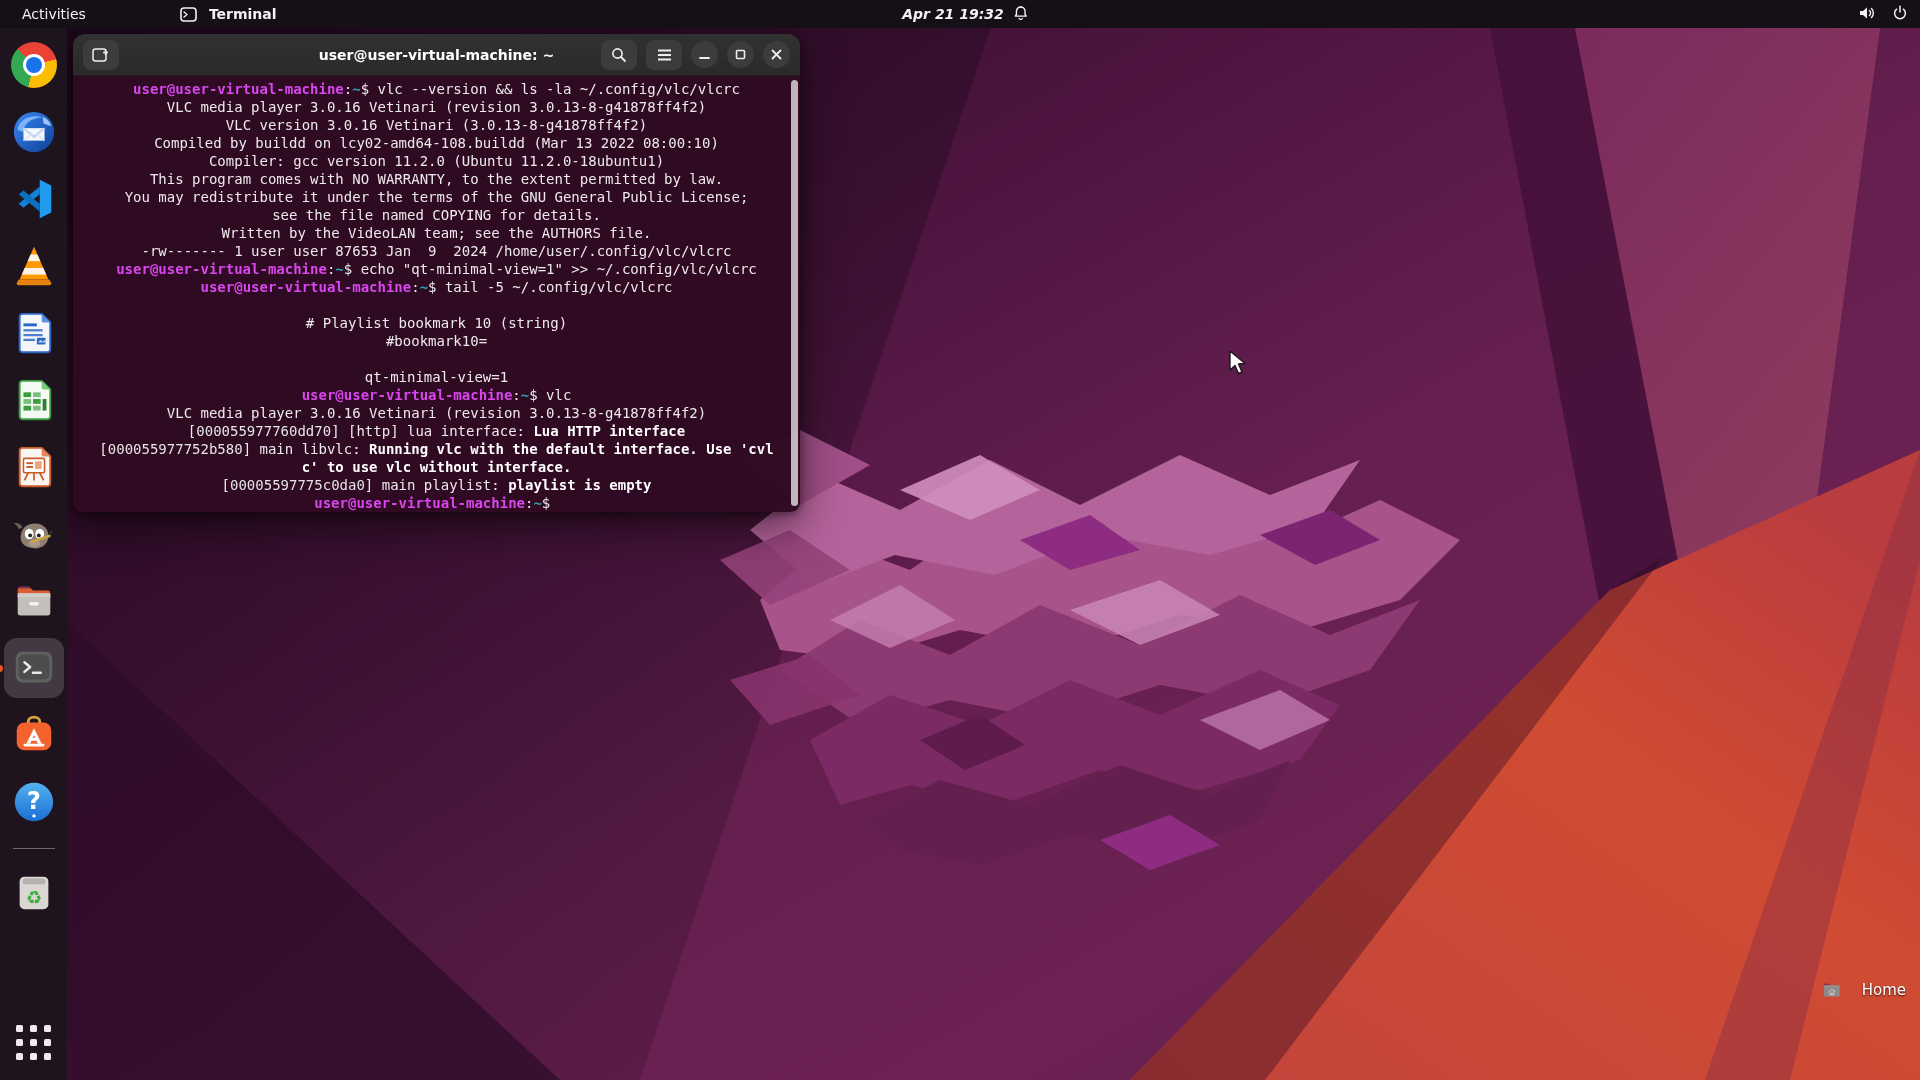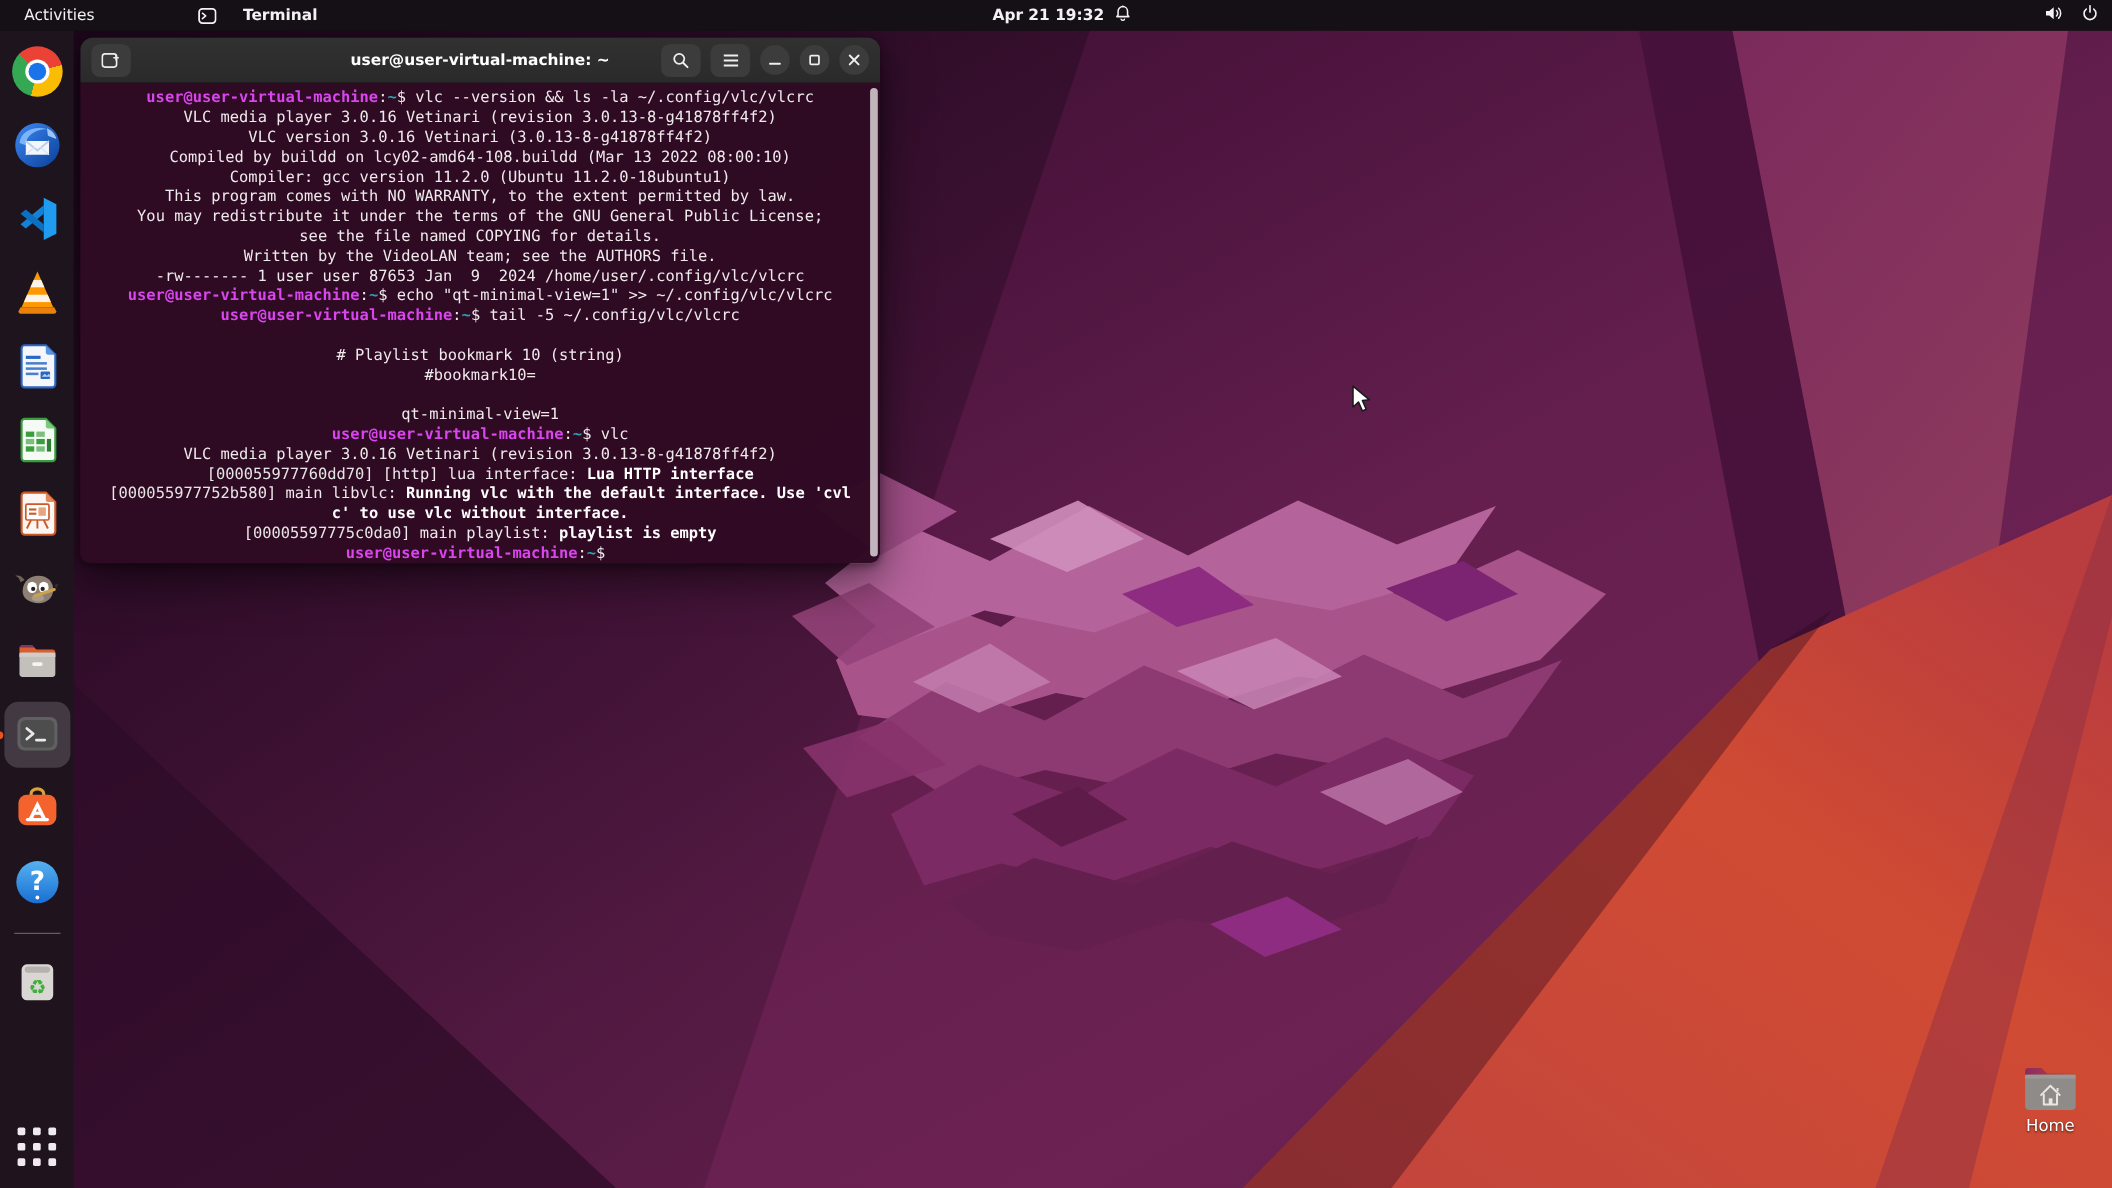--- a/index.html
+++ b/index.html
@@ -6,24 +6,24 @@
   html,body { width:1920px; height:1080px; overflow:hidden; background:#000; font-family:"DejaVu Sans","Liberation Sans",sans-serif; }
   #stage { position:relative; width:1920px; height:1080px; overflow:hidden; }
 
   
   #wallpaper { position:absolute; inset:0; }
 
   
   #topbar { position:absolute; left:0; top:0; width:1920px; height:28px; background:#151015;
             display:flex; align-items:center; color:#f3f1f3; font-size:14px; z-index:50; }
   .tb-activities { padding:14px 22px; height:100%; display:flex; align-items:center; cursor:pointer; }
-  .tb-app { display:flex; align-items:center; gap:24px; font-weight:bold; margin-left:72px; }
+  .tb-app { display:flex; align-items:center; gap:12px; font-weight:bold; margin-left:72px; }
   .tb-app svg { display:block; }
   .tb-clock { position:absolute; left:50%; top:0; height:100%; transform:translateX(-46%);
-              display:flex; align-items:center; gap:9px; font-weight:bold; }
+              display:flex; align-items:center; gap:9px; font-weight:bold;font-style:italic; }
   .tb-right { position:absolute; right:12px; top:0; height:100%; display:flex; align-items:center; gap:16px; }
 
   
   #dock { position:absolute; left:0; top:28px; width:67px; height:1052px; background:rgba(30,21,30,0.96);
           display:flex; flex-direction:column; align-items:center; padding-top:14px; z-index:40; }
   .dock-item { position:relative; width:46px; height:46px; margin-bottom:21px; flex:0 0 auto; cursor:pointer; }
   .dock-item svg, .dock-item .chrome { width:46px; height:46px; display:block; }
   .dock-item.active::before { content:""; position:absolute; inset:-7px; background:rgba(255,255,255,0.16); border-radius:13px; }
   .dock-dot { position:absolute; left:-15px; top:50%; width:7px; height:7px; margin-top:-3.5px;
               border-radius:50%; background:#E95420; }
@@ -56,22 +56,22 @@
   .tline { height:18px; }
   .s-plain  { color:#eeeaec; }
   .s-prompt { color:#d946ef; font-weight:bold; }
   .s-path   { color:#2aa1b3; font-weight:bold; }
   .s-hex    { color:#e5e5e5; }
   .s-bold   { color:#ffffff; font-weight:bold; }
   #term-scrollbar { position:absolute; right:2px; top:4px; bottom:6px; width:7px; border-radius:4px;
                     background:rgba(235,230,232,0.78); cursor:pointer; }
 
   
-  #home-icon { position:absolute; left:1822px; top:966px; width:84px; display:flex; flex-direction:column;
-               align-items:center; gap:0; cursor:pointer; z-index:10;text-align:center; }
+  #home-icon { position:absolute; left:1822px; top:966px; width:84px; display:flex; 
+               align-items:center; gap:20px; cursor:pointer; z-index:10;text-align:center; }
   #home-icon .label { color:#ffffff; font-size:15px; text-shadow:0 1px 2px rgba(0,0,0,0.8); }
 
   
   #cursor { position:absolute; left:1228px; top:350px; z-index:99; }
 </style>
 </head>
 <body>
 
 <div id="stage">
 

